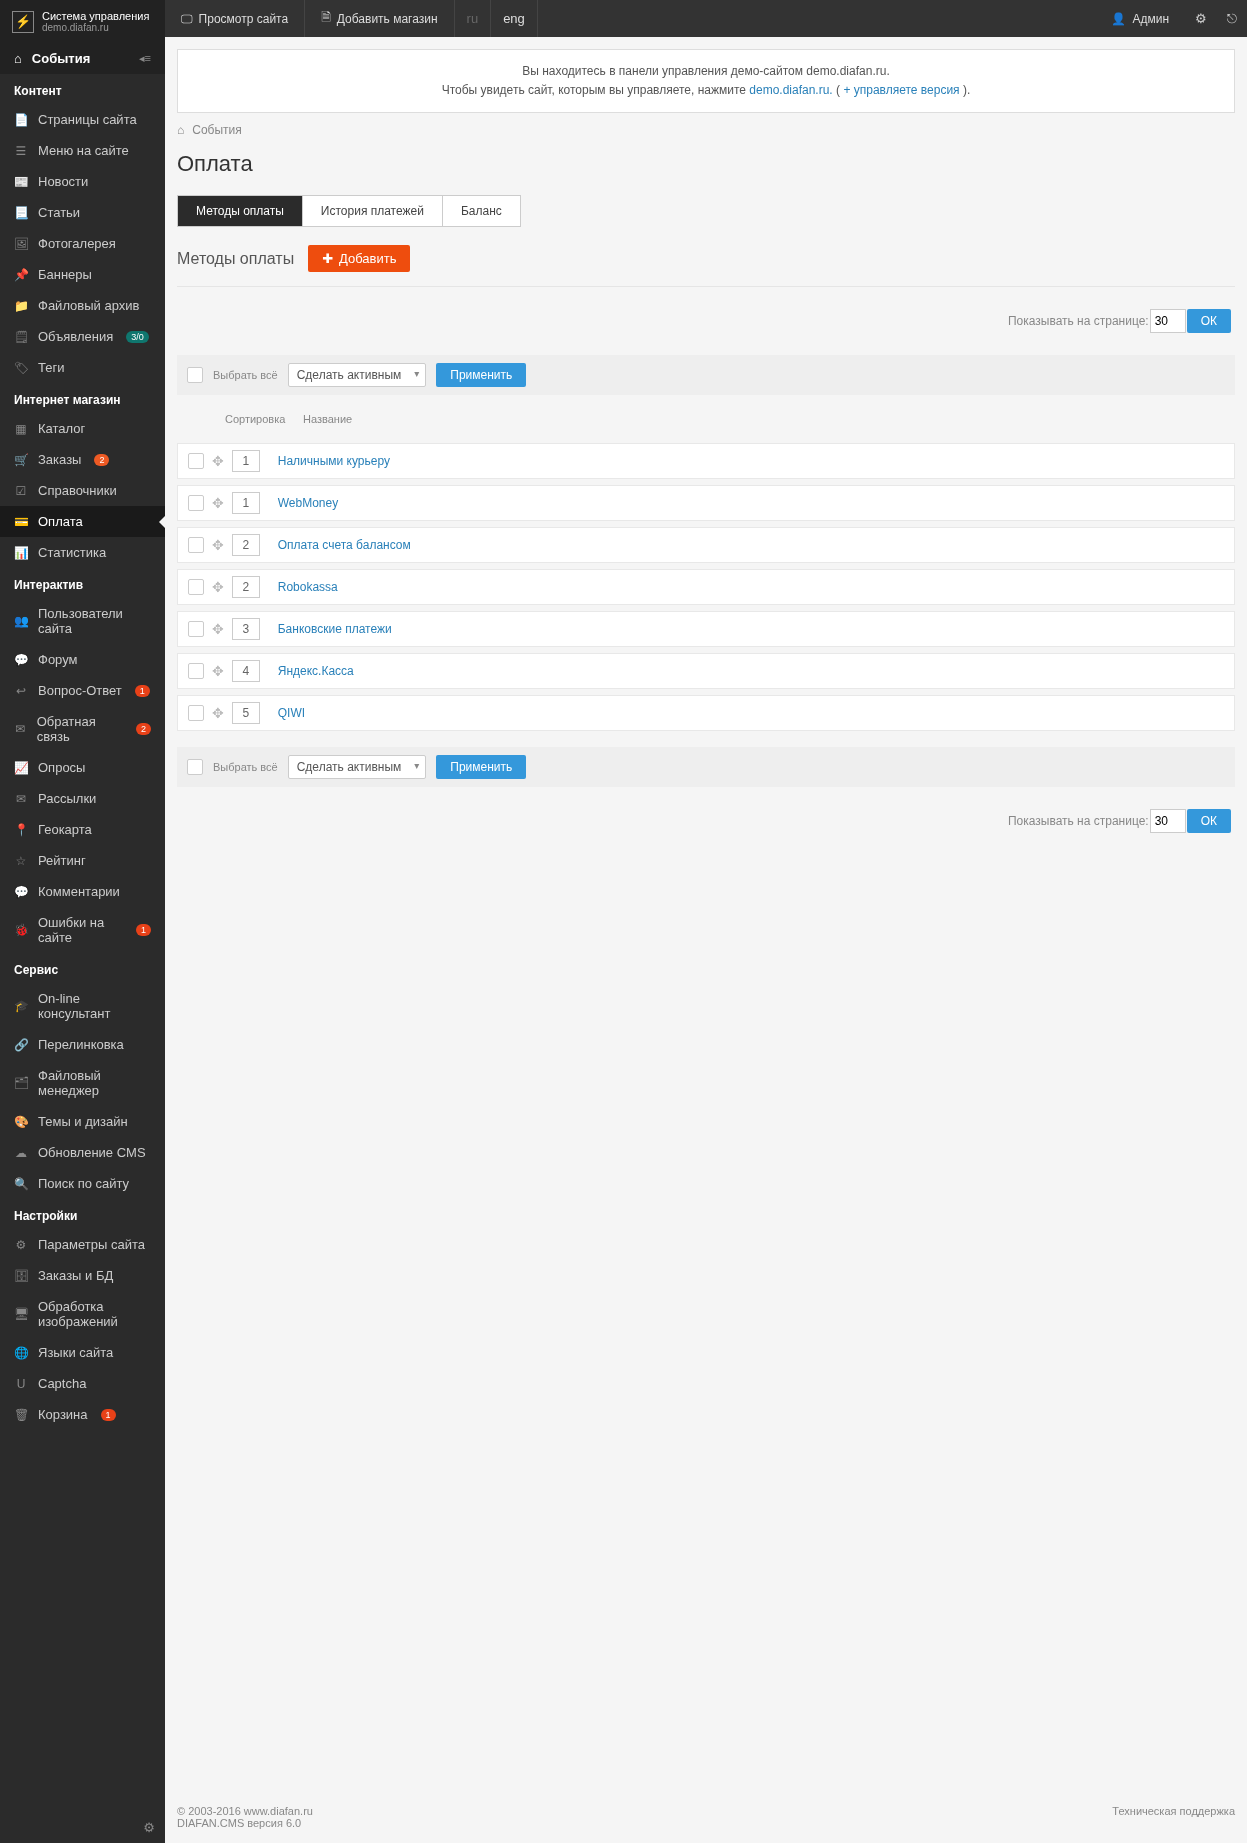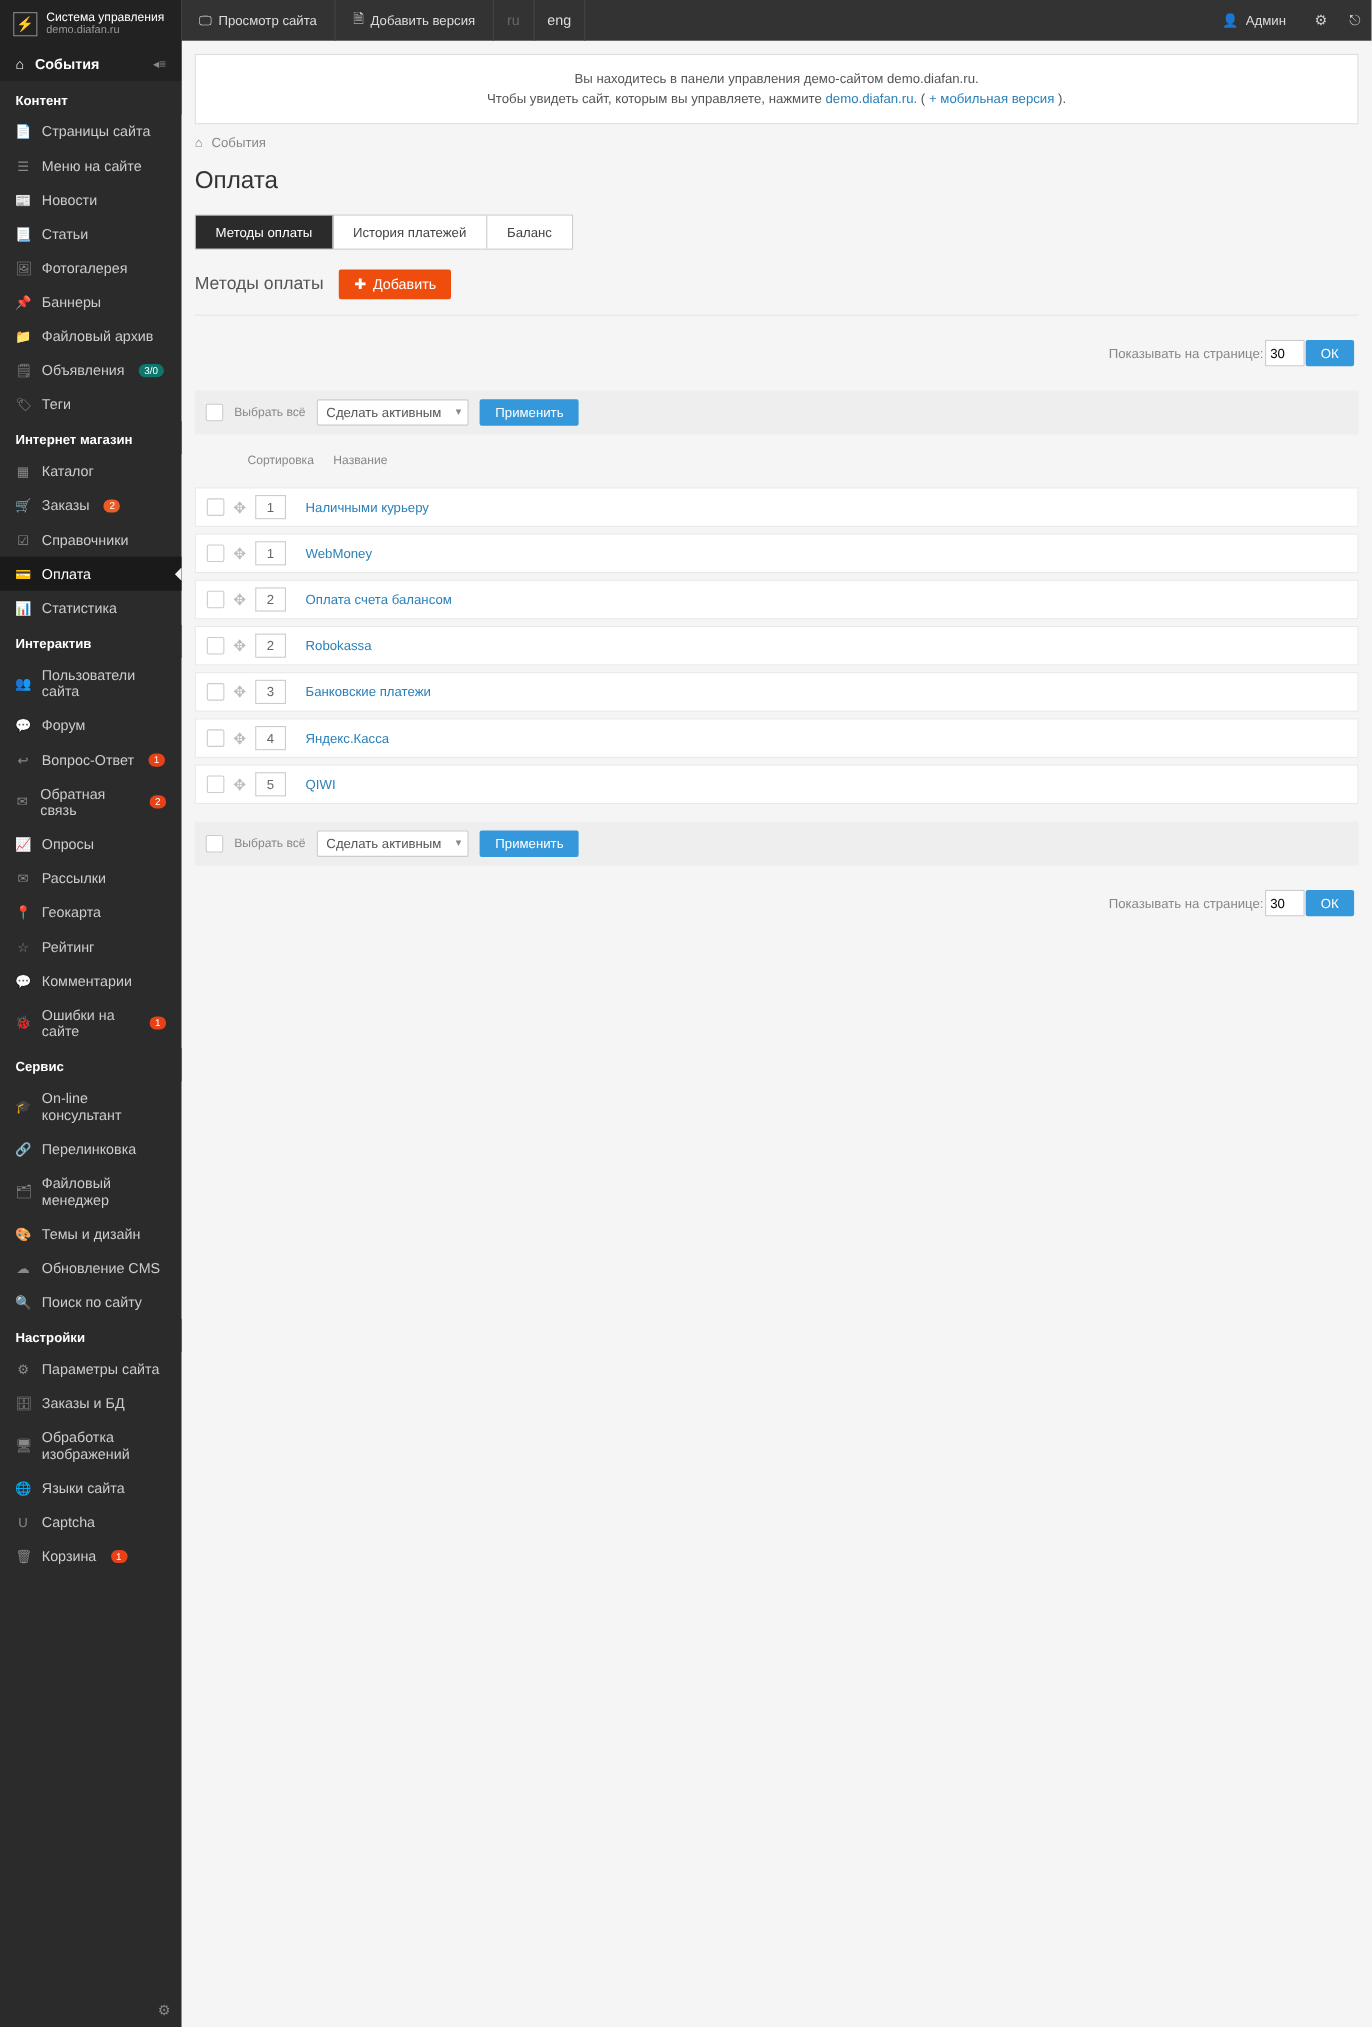--- a/index.html
+++ b/index.html
@@ -274,41 +274,41 @@
 
   <div class="main">
 
     <div class="topbar">
       <div class="tb-item">
         <span class="ic">🖵</span>
         <span>Просмотр сайта</span>
       </div>
       <div class="tb-item">
         <span class="ic">🗎</span>
-        <span>Добавить версия</span>
+        <span>Добавить магазин</span>
       </div>
       <div class="lang">ru</div>
       <div class="lang active">eng</div>
       <div class="spacer"></div>
       <div class="tb-item" style="border-right:none">
         <span class="ic">👤</span>
         <span>Админ</span>
       </div>
       <div class="tb-icon">⚙</div>
       <div class="tb-icon">⎋</div>
     </div>
 
     <div class="content">
       <div class="notice">
         <div>Вы находитесь в панели управления демо-сайтом demo.diafan.ru.</div>
         <div>
           <span>Чтобы увидеть сайт, которым вы управляете, нажмите </span>
           <a href="#">demo.diafan.ru.</a>
           <span> (</span>
-          <a href="#">+ мобильная версия</a>
+          <a href="#">+ управляете версия</a>
           <span>).</span>
         </div>
       </div>
 
       <div class="breadcrumb">
         <span class="ic">⌂</span>
         <span>События</span>
       </div>
 
       <h1 class="page-title">Оплата</h1>
@@ -399,14 +399,21 @@
 
       <div class="perpage-row">
         <span>Показывать на странице:</span>
         <input type="text" value="30" style="">
         <button class="ok-btn">ОК</button>
       </div>
 
       <div style="flex:1"></div>
     </div>
 
+    <div class="footer">
+      <div>
+        <div>© 2003-2016 www.diafan.ru</div>
+        <div>DIAFAN.CMS версия 6.0</div>
+      </div>
+      <a href="#">Техническая поддержка</a>
+    </div>
   </div>
 </div>
 
 </body></html>

